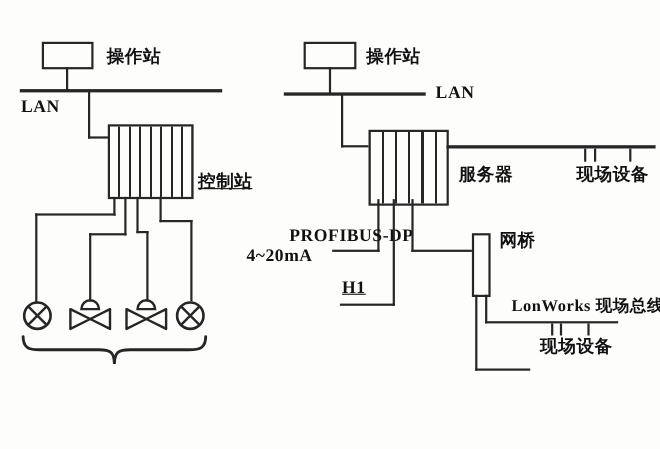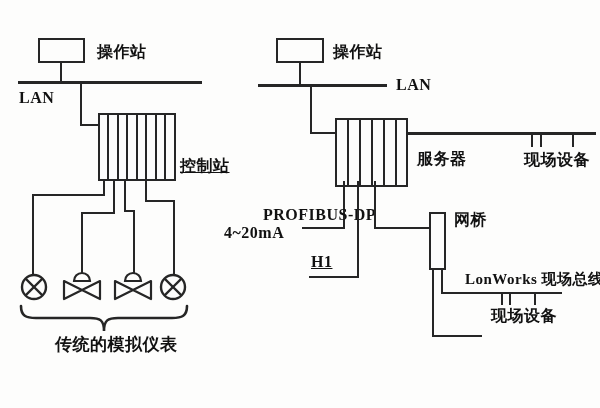--- a/index.html
+++ b/index.html
@@ -93,21 +93,20 @@
 
   <svg style="left:159px;top:273px;" width="28" height="28" viewBox="0 0 28 28">
     <circle cx="14" cy="14" r="12" fill="none" stroke="#262626" stroke-width="2.4"></circle>
     <line x1="5.6" y1="5.6" x2="22.4" y2="22.4" stroke="#262626" stroke-width="2.2"></line>
     <line x1="22.4" y1="5.6" x2="5.6" y2="22.4" stroke="#262626" stroke-width="2.2"></line>
   </svg>
 
   <svg style="left:18px;top:303px;" width="172" height="32" viewBox="0 0 172 32">
     <path d="M3,3 C3,13 8,15 18,15 L72,15 C82,15 86,17 86,28 C86,17 90,15 100,15 L154,15 C164,15 169,13 169,3" fill="none" stroke="#262626" stroke-width="2.6" stroke-linecap="round"></path>
   </svg>
-  <div class="lbl" style="left:55px;top:336px;font-size:17px;">传统的模拟仪表</div>
 
   <div class="box" style="left:276px;top:38px;width:44px;height:21px;"></div>
   <div class="lbl" style="left:333px;top:43px;">操作站</div>
   <div class="v" style="left:299px;top:61px;height:24px;"></div>
 
   <div class="h bus" style="left:258px;top:84px;width:129px;"></div>
   <div class="lbl" style="left:396px;top:76px;">LAN</div>
 
   <div class="v" style="left:310px;top:86px;height:48px;"></div>
   <div class="h" style="left:310px;top:132px;width:25px;"></div>

